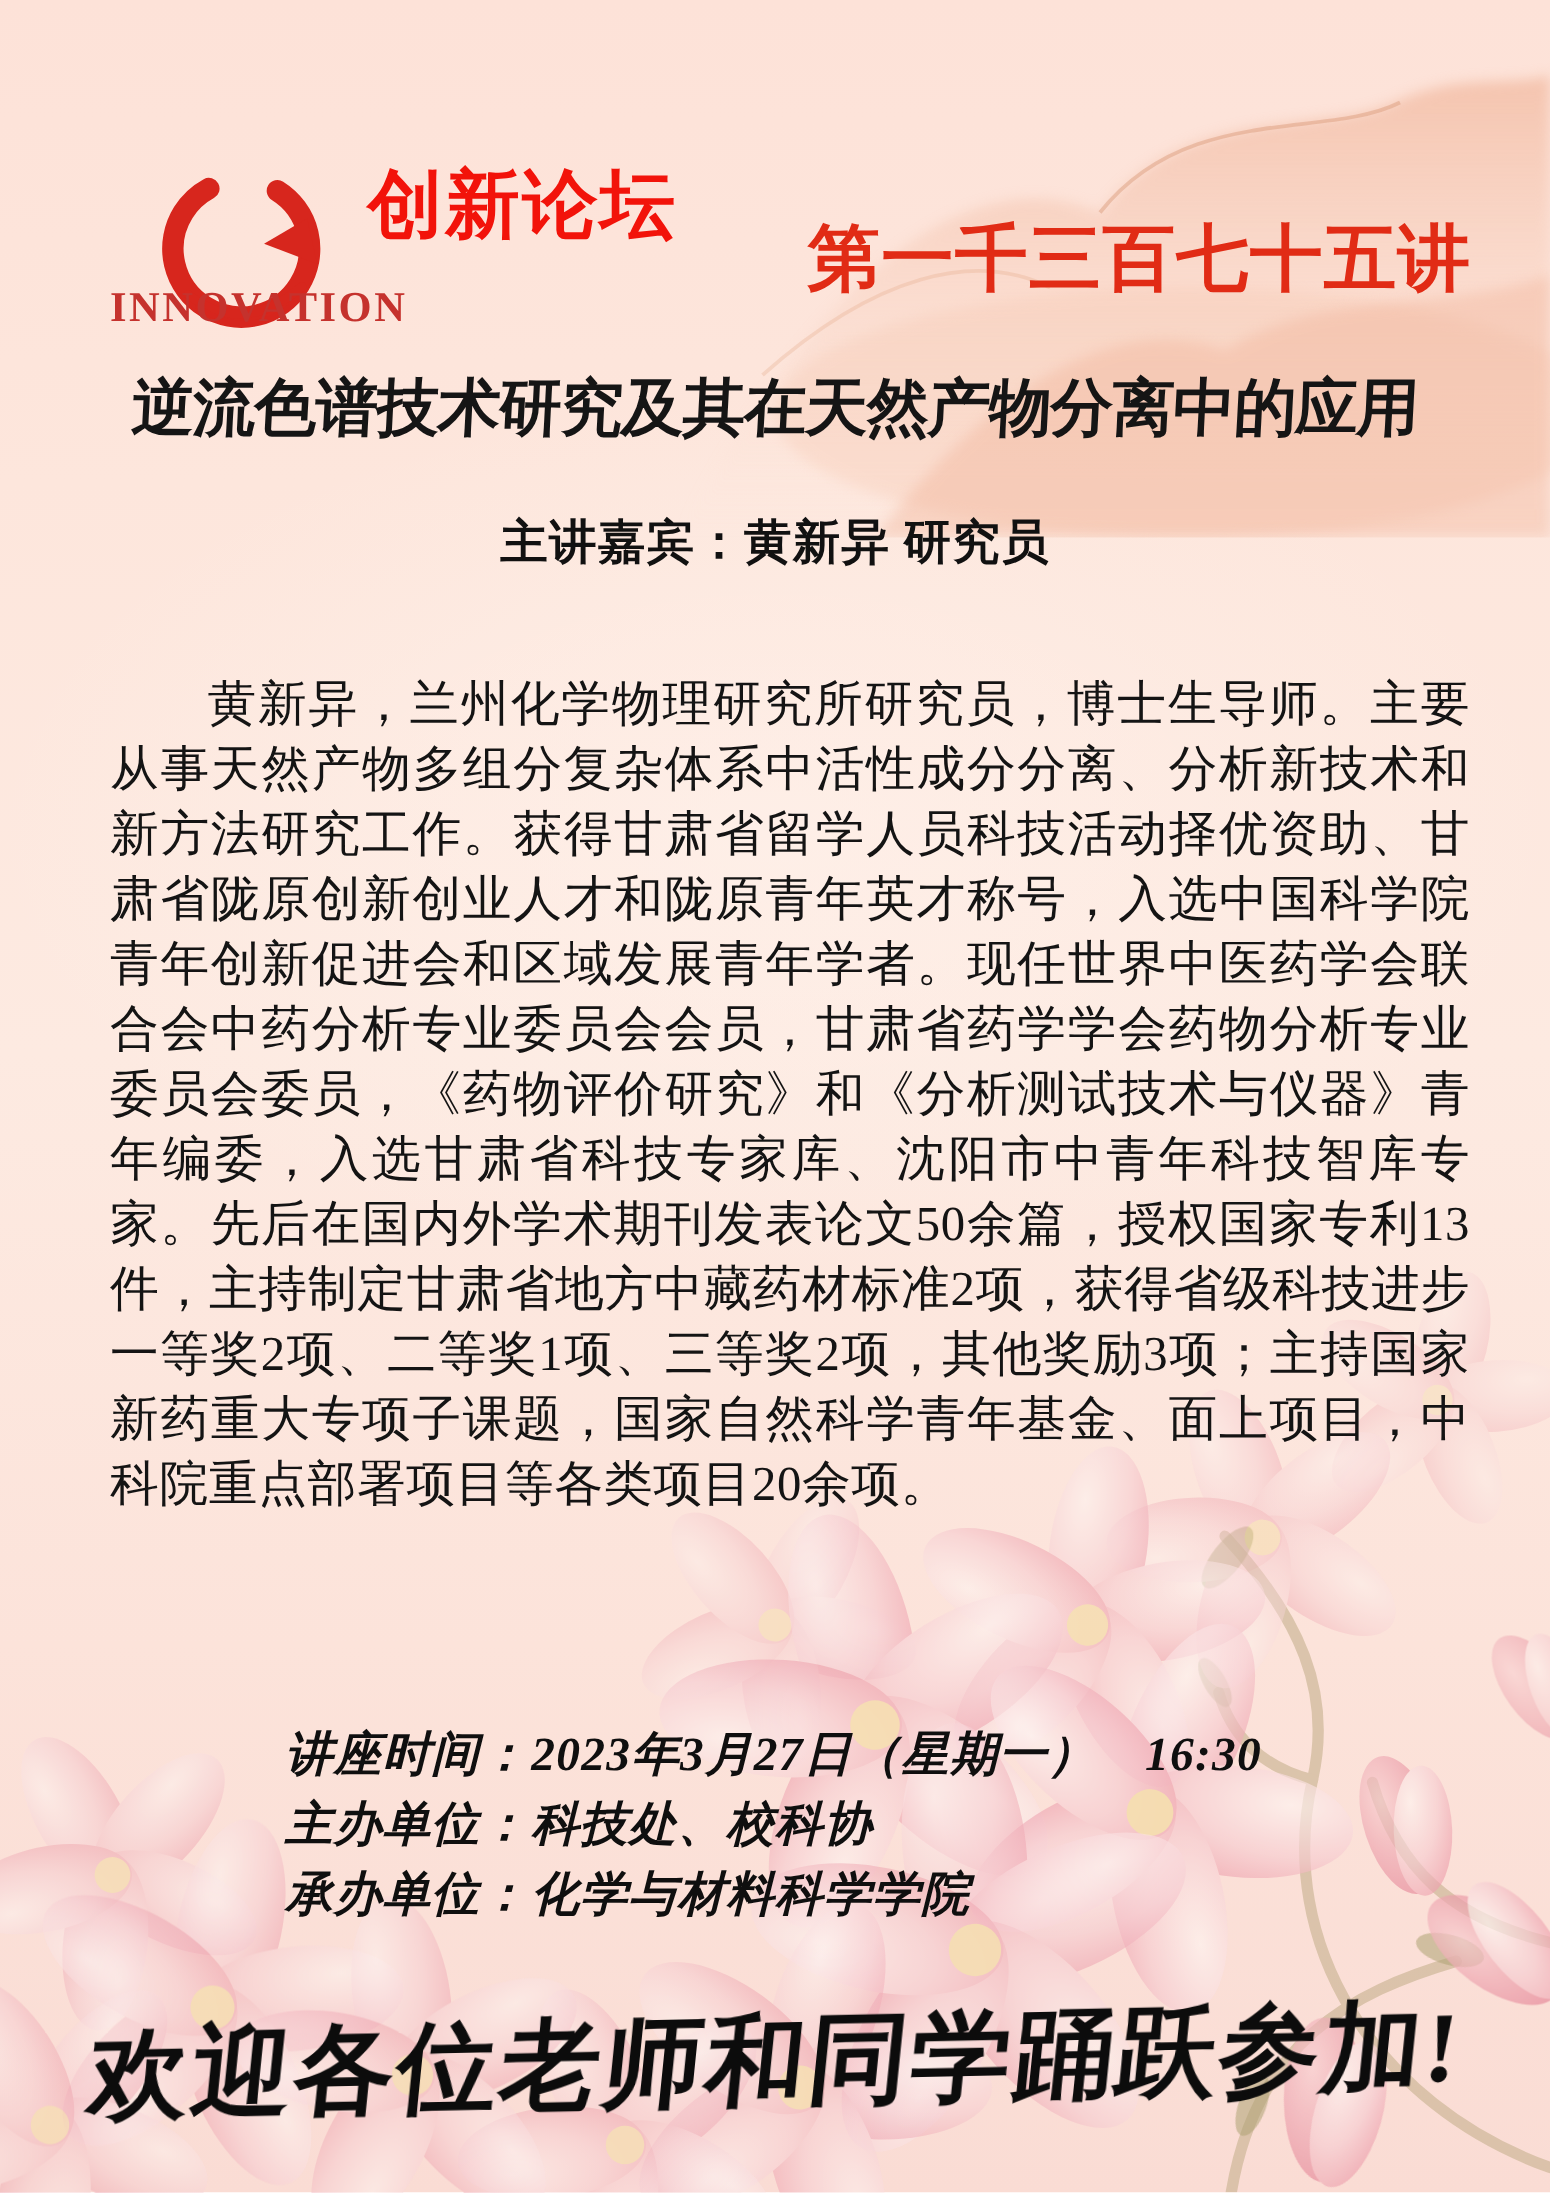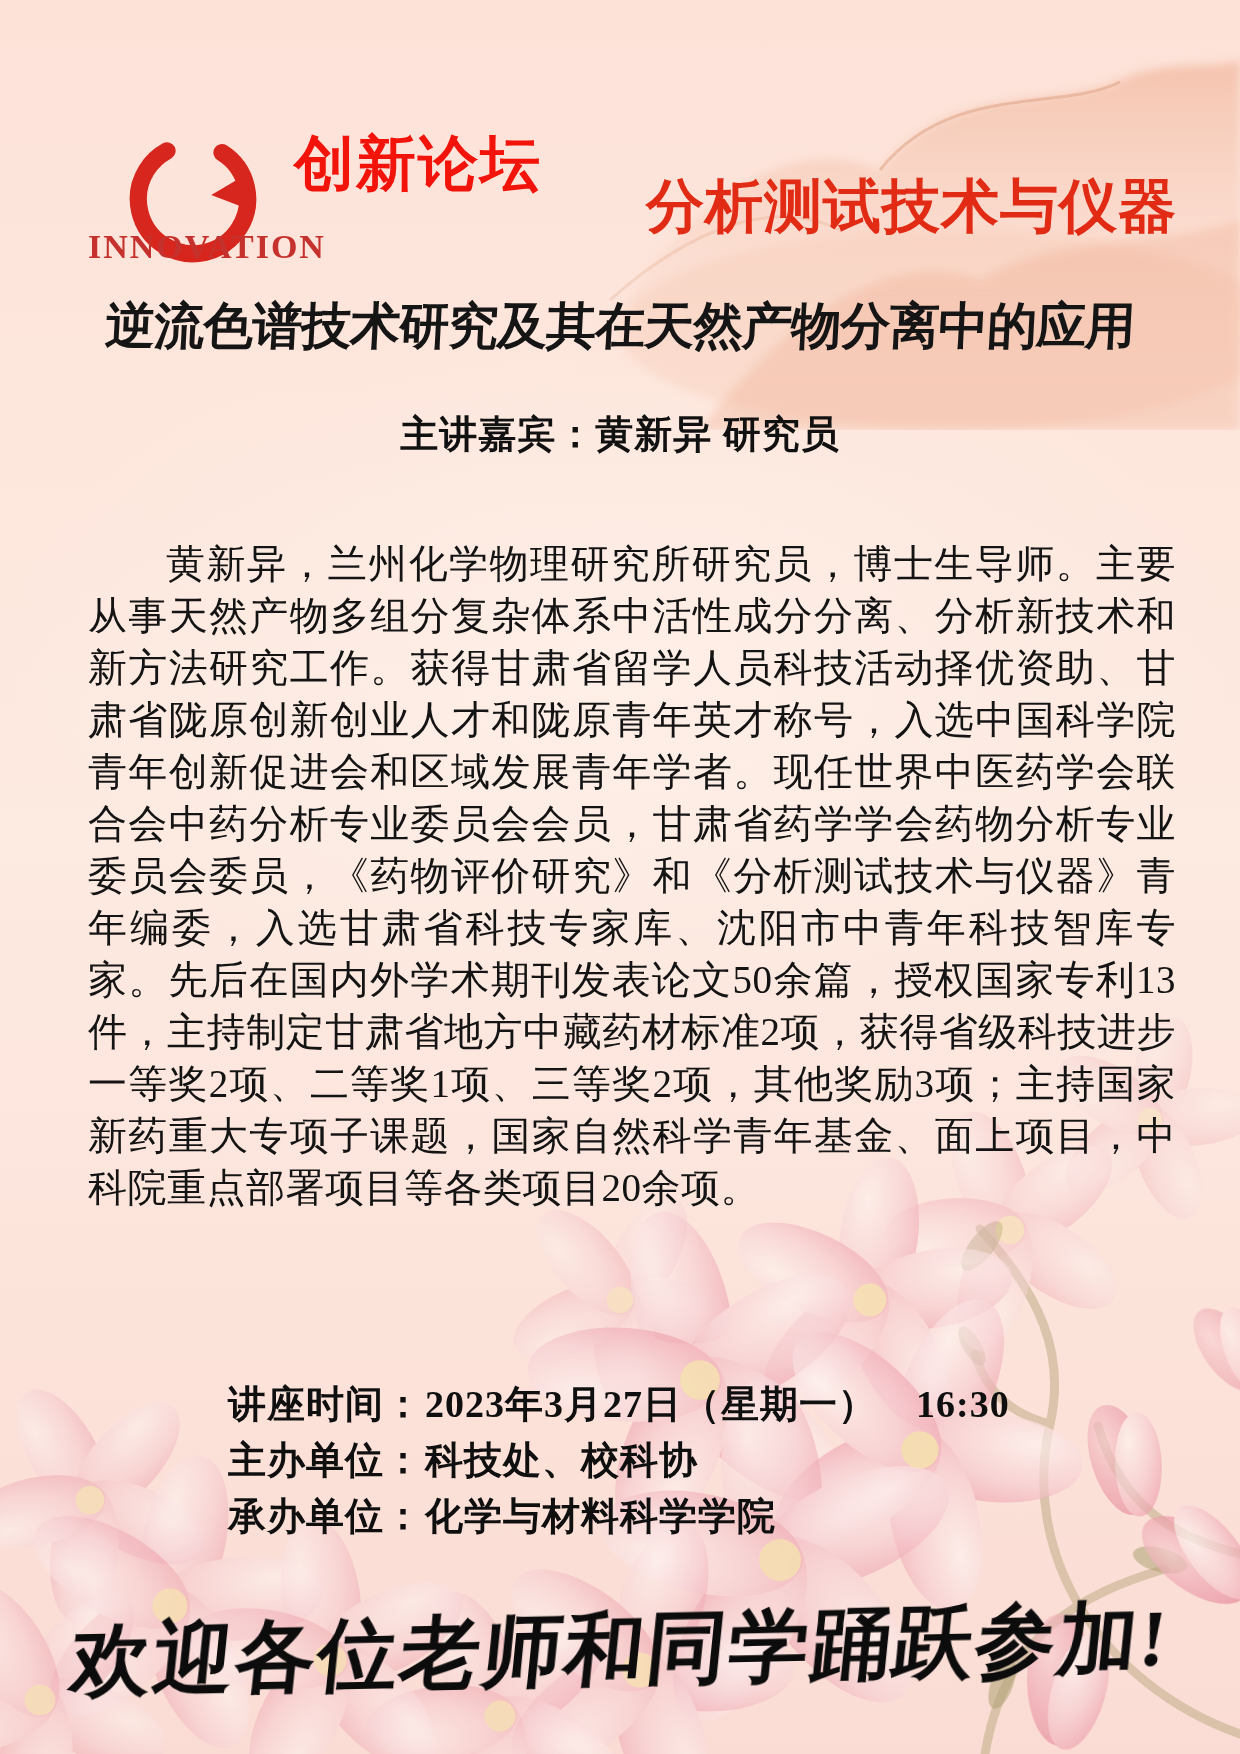--- a/index.html
+++ b/index.html
@@ -28,21 +28,21 @@
   .speaker-line{position:absolute;left:0;width:1240px;margin:0;text-align:center;
     font-size:38px;line-height:1.1;font-weight:700;color:#111;letter-spacing:1px;}
   .guest{top:414px;}
   .host{top:464px;}
 
   .bio{position:absolute;left:76px;top:526px;width:1088px;margin:12px;
     font-size:39px;line-height:52px;color:#141414;text-align:justify;text-indent:2em;
     letter-spacing:.5px;font-weight:400;}
 
   .details{position:absolute;left:228px;top:1376px;}
-  .detail-row{font-size:38px;line-height:56px;font-weight:700;color:#0f0f0f;letter-spacing:1px;}
+  .detail-row{font-size:38px;line-height:56px;font-weight:700;color:#0f0f0f;letter-spacing:1px;font-style:italic;}
   .detail-row .dl{margin-right:2px;}
 
   .welcome{position:absolute;left:0;top:1602px;width:1240px;text-align:center;
     font-size:80px;line-height:1.2;font-weight:900;color:#0c0c0c;
     transform:skewX(-7deg) rotate(-1.2deg);letter-spacing:2px;}
 </style>
 </head>
 <body>
 
 <div class="poster">
@@ -126,21 +126,21 @@
 
   <svg class="logo" viewBox="0 0 160 160" aria-hidden="true">
     <circle cx="80" cy="82" r="54" fill="none" stroke="#d7261d" stroke-width="17" stroke-linecap="round" stroke-dasharray="282 58" transform="rotate(-58 80 82)"></circle>
     <path d="M132 58 L98 78 L140 94 Z" fill="#d7261d"></path>
     <path d="M38 118 Q80 152 128 112" stroke="#d7261d" stroke-width="7" fill="none" stroke-linecap="round"></path>
     <path d="M46 128 Q84 154 118 128" stroke="#d7261d" stroke-width="4" fill="none" stroke-linecap="round" opacity="0.85"></path>
   </svg>
   <div class="wordmark">INNOVATION</div>
 
   <h1 class="forum-title">创新论坛</h1>
-  <div class="lecture-number">分析测试技术与仪器</div>
+  <div class="lecture-number">第一千三百七十五讲</div>
 
   <h2 class="lecture-title">逆流色谱技术研究及其在天然产物分离中的应用</h2>
 
   <p class="speaker-line guest"><span>主讲嘉宾：</span><span>黄新异 研究员</span></p>
 
   <p class="bio">黄新异，兰州化学物理研究所研究员，博士生导师。主要从事天然产物多组分复杂体系中活性成分分离、分析新技术和新方法研究工作。获得甘肃省留学人员科技活动择优资助、甘肃省陇原创新创业人才和陇原青年英才称号，入选中国科学院青年创新促进会和区域发展青年学者。现任世界中医药学会联合会中药分析专业委员会会员，甘肃省药学学会药物分析专业委员会委员，《药物评价研究》和《分析测试技术与仪器》青年编委，入选甘肃省科技专家库、沈阳市中青年科技智库专家。先后在国内外学术期刊发表论文50余篇，授权国家专利13件，主持制定甘肃省地方中藏药材标准2项，获得省级科技进步一等奖2项、二等奖1项、三等奖2项，其他奖励3项；主持国家新药重大专项子课题，国家自然科学青年基金、面上项目，中科院重点部署项目等各类项目20余项。</p>
 
   <div class="details">
     <div class="detail-row"><span class="dl">讲座时间：</span><span>2023年3月27日（星期一）　16:30</span></div>
     <div class="detail-row"><span class="dl">主办单位：</span><span>科技处、校科协</span></div>

